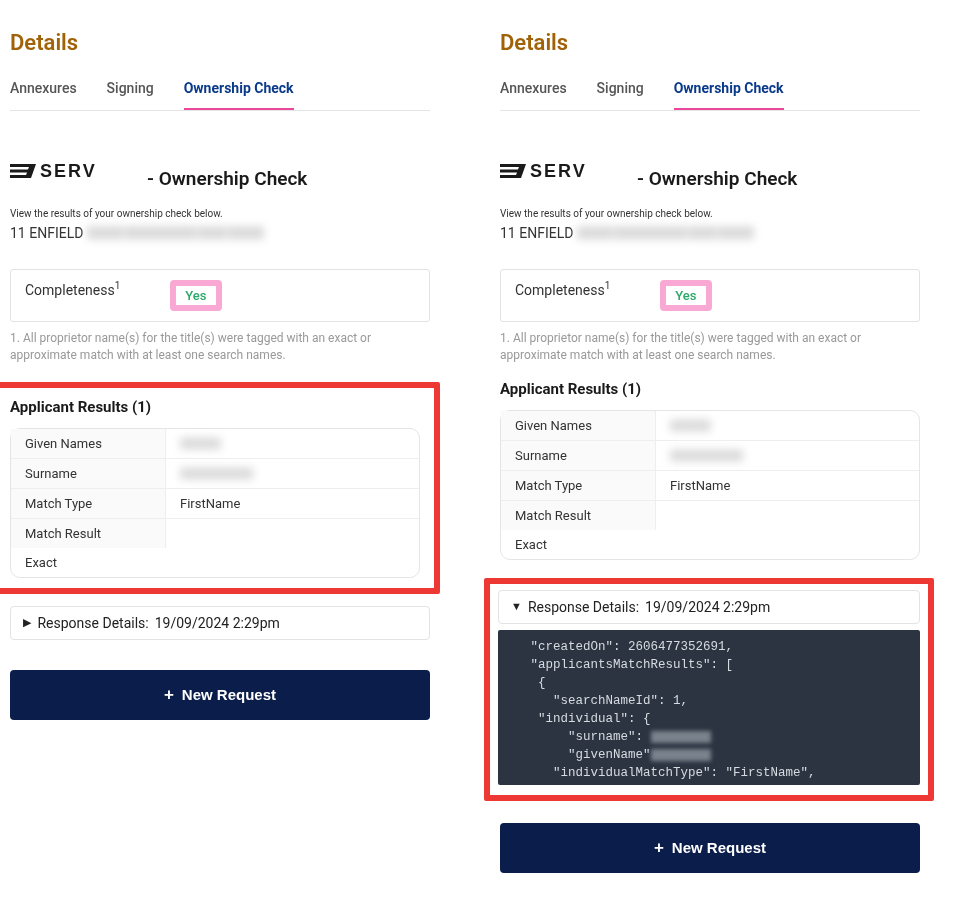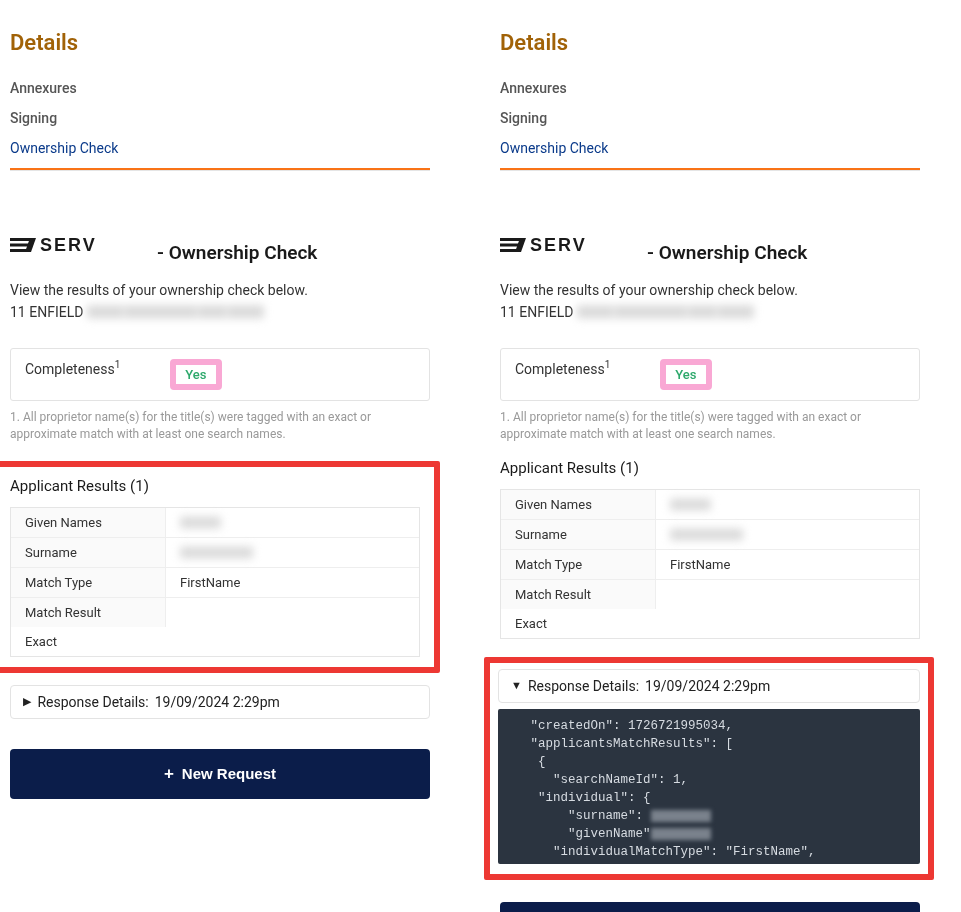--- a/index.html
+++ b/index.html
@@ -20,53 +20,53 @@
   }
   .details-heading {
     font-size: 22px;
     font-weight: 600;
     color: #a16207;
     margin-bottom: 25px;
   }
   .tabs {
     display: flex;
     border-bottom: 1px solid #e5e5e5;
-    margin-bottom: 54px;
-    flex-direction: column;
+    gap: 30px;
+    margin-bottom: 40px;
   }
   .tab {
     padding-bottom: 12px;
     font-size: 14px;
     font-weight: 500;
     color: #555;
     cursor: pointer;
     border-bottom: 2px solid transparent;
   }
   .tab.active {
     color: #0a3a8a;
-    font-weight: 400;
-    border-bottom: 2px solid #f97316;
+    font-weight: 700;
+    border-bottom: 2px solid #ec4899;
   }
   .logo-row {
     display: flex;
     align-items: center;
-    gap: 22px;
+    gap: 12px;
     margin-bottom: 18px;
   }
   .logo-svg {
     flex-shrink: 0;
   }
   .section-title {
     font-size: 19px;
     font-weight: 600;
     color: #1a1a1a;
     margin-top: 16px;
   }
   .description {
-    font-size: 14px;
+    font-size: 10px;
     color: #333;
     margin-bottom: 6px;
   }
   .address-line {
     font-size: 14px;
     font-weight: 400;
     color: #333;
     margin-bottom: 28px;
   }
   .blur {
@@ -102,28 +102,28 @@
     font-weight: 500;
   }
   .footnote {
     font-size: 12px;
     color: #999;
     line-height: 1.4;
     margin-bottom: 16px;
   }
   .applicant-heading {
     font-size: 15px;
-    font-weight: 400;
+    font-weight: 700;
     color: #1a1a1a;
     margin-bottom: 12px;
   }
   .results-table {
     width: 100%;
     border: 1px solid #e5e5e5;
-    border-radius: 0;
+    border-radius: 10px;
   }
   .results-row {
     display: flex;
     border-bottom: 1px solid #eee;
   }
   .results-row:last-child { border-bottom: none; flex-direction: column; }
   .results-cell-label {
     width: 155px;
     flex-shrink: 0;
     padding: 7px 14px;
@@ -341,21 +341,21 @@
         <div class="results-cell-value">Exact</div>
       </div>
     </div>
 
     <div class="red-outline-wide">
       <div class="response-details" style="margin-bottom:0;">
         <span class="disclosure-icon">▼</span>
         <span>Response Details:</span>
         <span>19/09/2024 2:29pm</span>
       </div>
-      <div class="code-block"><span>   "createdOn": </span><span>1726721995034</span><span>,</span>
+      <div class="code-block"><span>   "createdOn": </span><span>2606477352691</span><span>,</span>
 <span>   "applicantsMatchResults": [</span>
 <span>    {</span>
 <span>      "searchNameId": </span><span>1</span><span>,</span>
 <span>    "individual": {</span>
 <span>        "surname":</span> <span class="code-blur"></span>
 <span>        "givenName"</span><span class="code-blur"></span>
 <span>      "individualMatchType": </span><span>"FirstName"</span><span>,</span>
 </div>
     </div>
 

